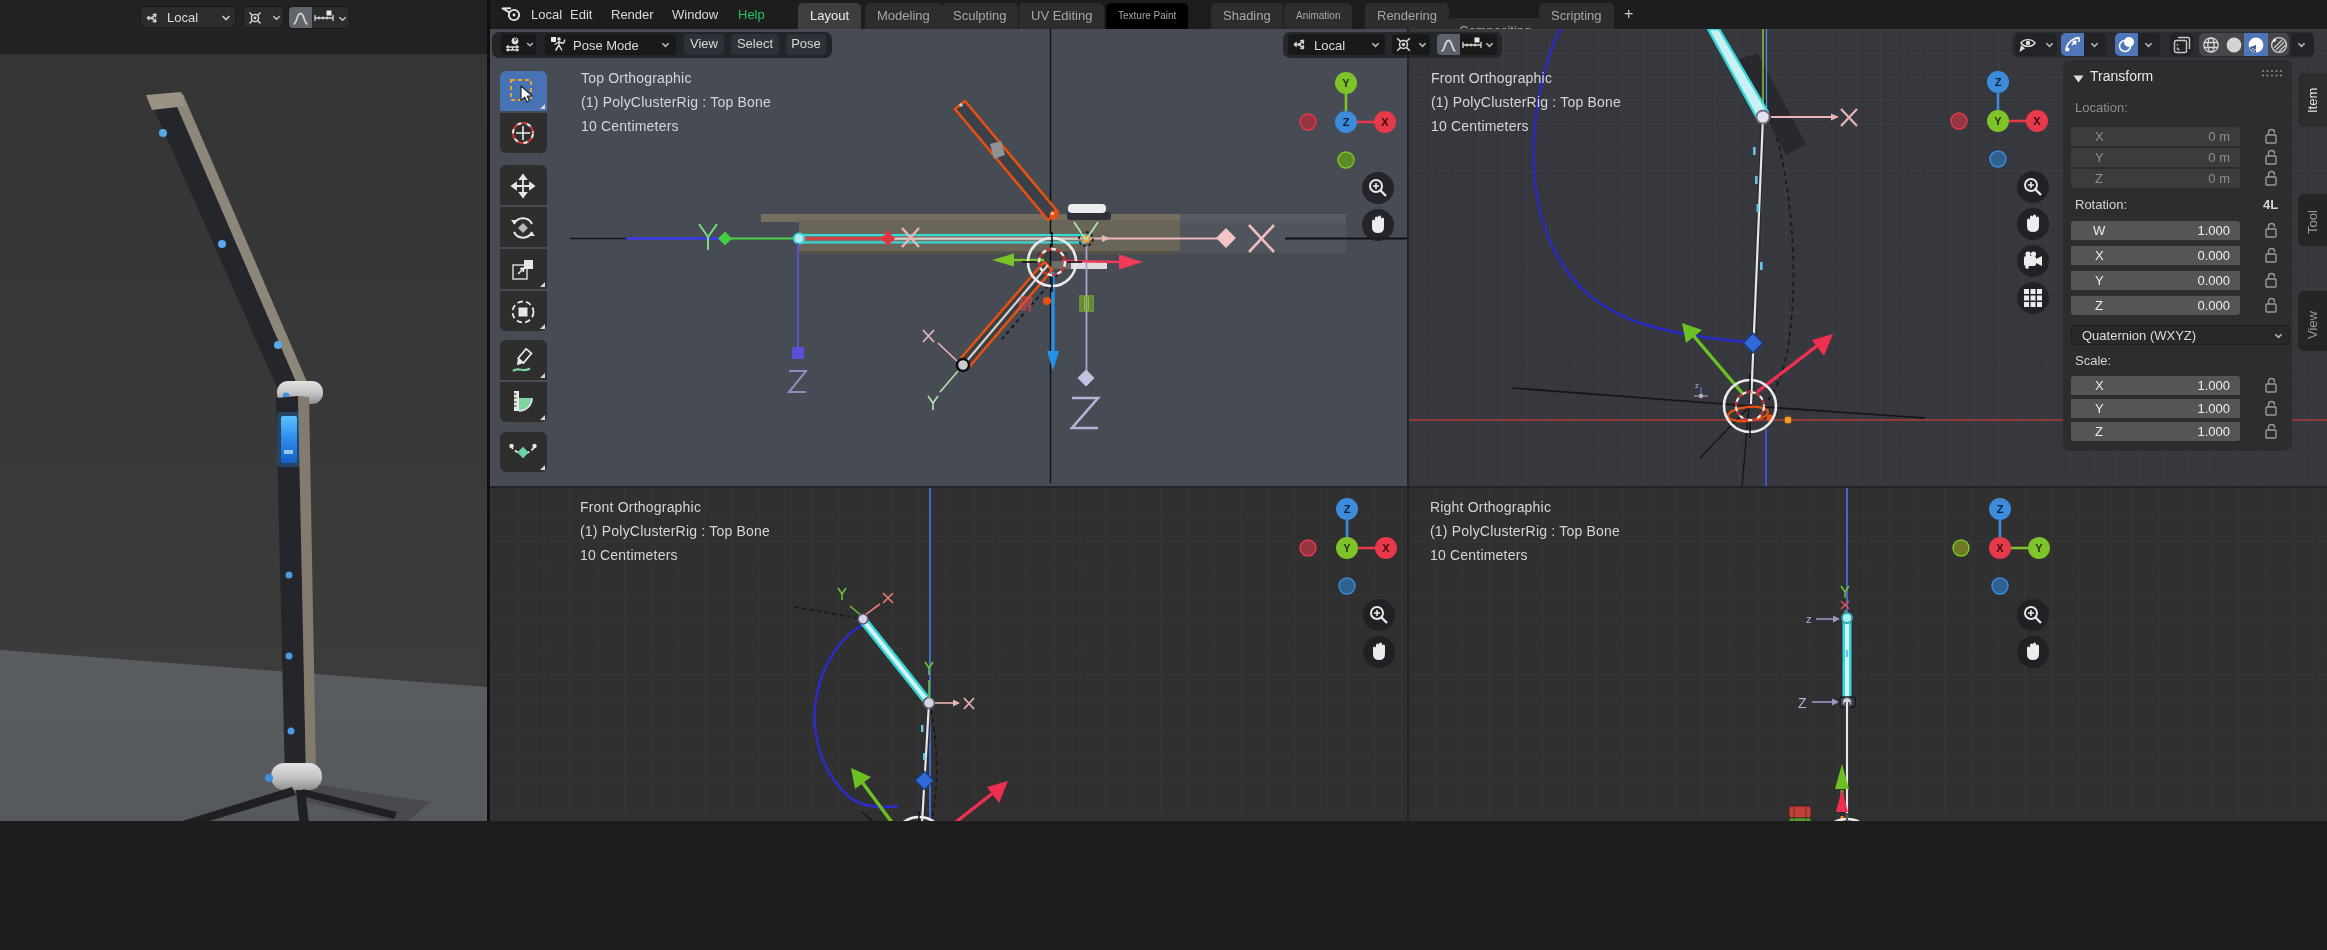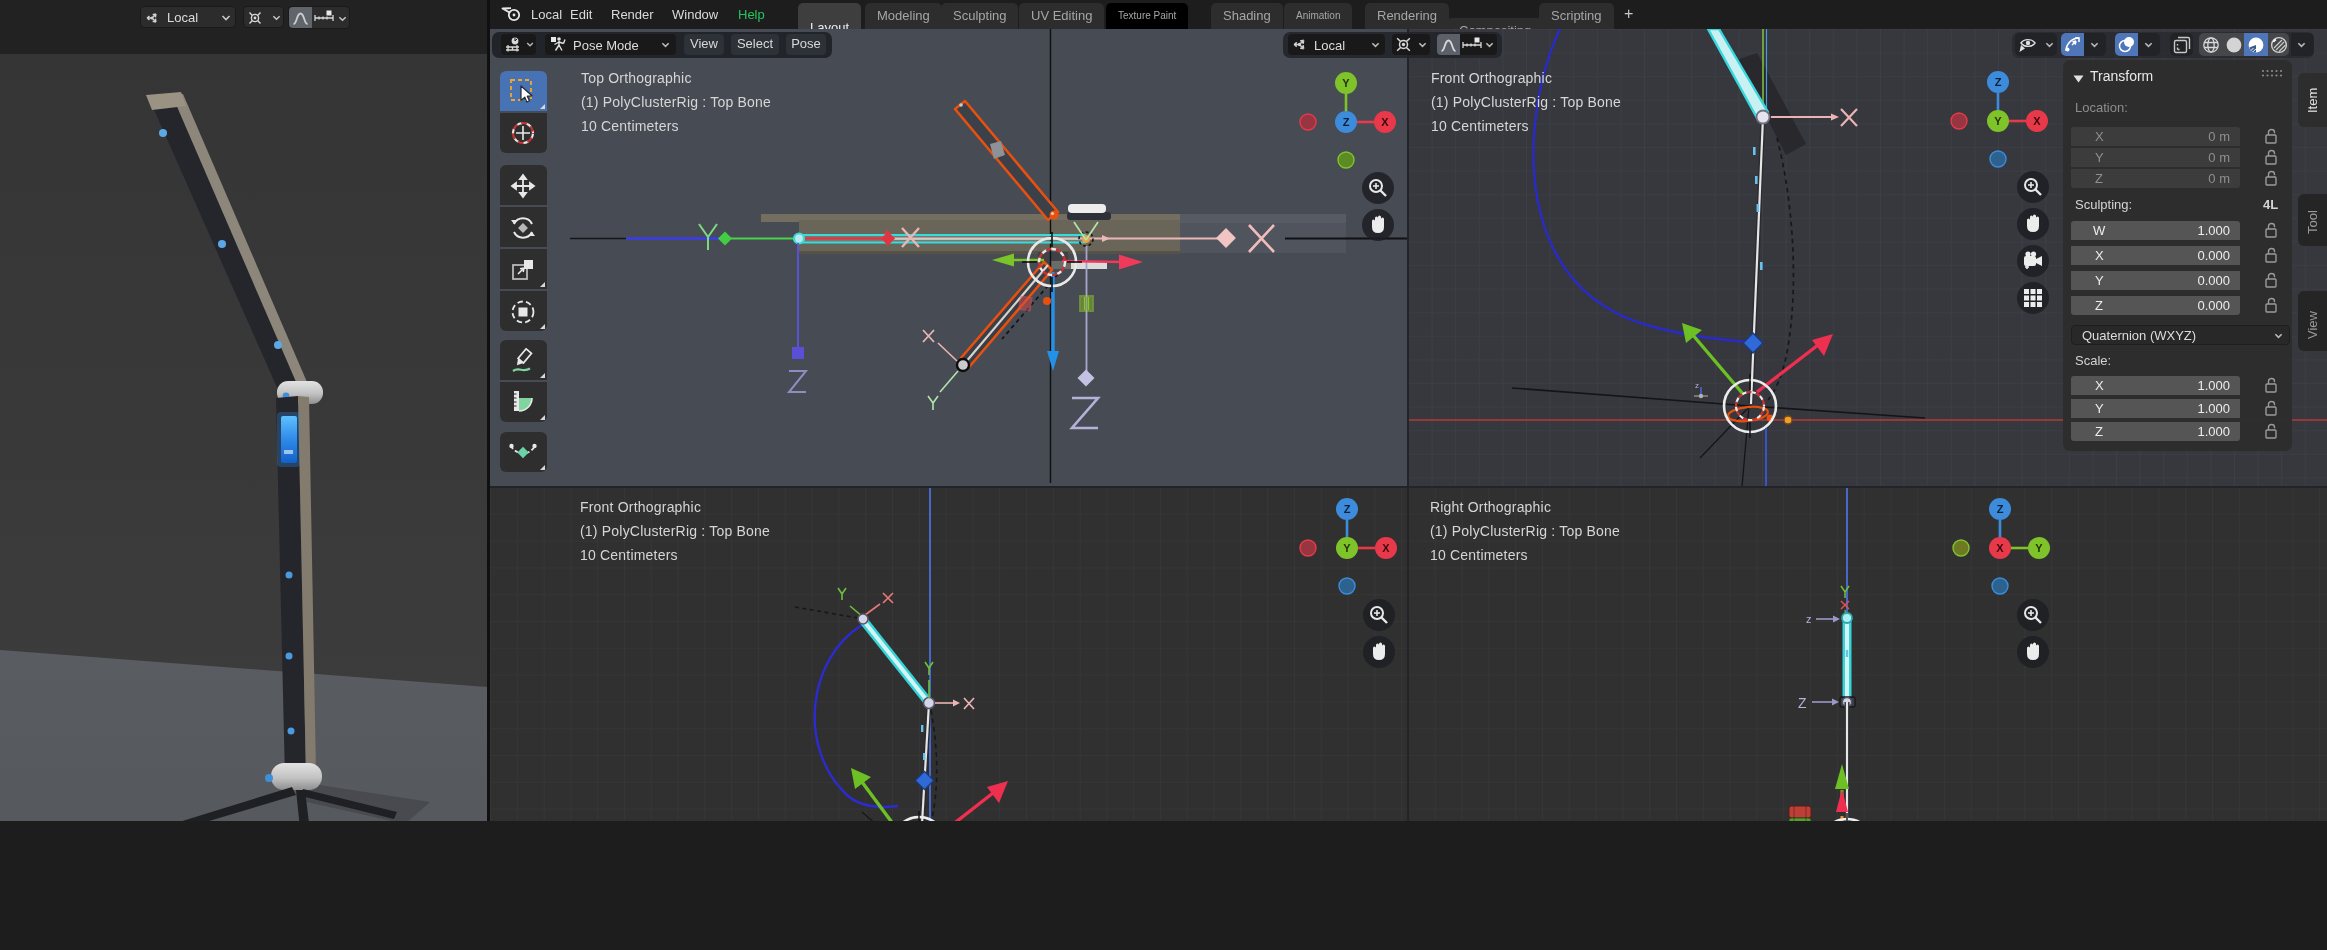--- a/index.html
+++ b/index.html
@@ -122,21 +122,21 @@
         <circle cx="13" cy="11" r="1.4" fill="#e8e8e8" stroke="none"></circle>
         <path d="M8.5 8.5 L1.5 4.5 L10 4.2" stroke-linejoin="round"></path>
       </g>
     </svg>
     <span class="abs" style="left:41px;top:7px;font-size:13px;color:#dadada;">Local</span>
     <span class="abs" style="left:80px;top:7px;font-size:13px;color:#dadada;">Edit</span>
     <span class="abs" style="left:121px;top:7px;font-size:13px;color:#dadada;">Render</span>
     <span class="abs" style="left:182px;top:7px;font-size:13px;color:#dadada;">Window</span>
     <span class="abs" style="left:248px;top:7px;font-size:13px;color:#22c55e;">Help</span>
 
-    <div class="abs" style="left:308px;top:3px;height:26px;background:#3e3e3e;border-radius:5px 5px 0 0;padding:12px 12px;line-height:26px;font-size:13px;color:#ededed;">Layout</div>
+    <div class="abs" style="left:308px;top:3px;height:26px;background:#3e3e3e;border-radius:5px 5px 0 0;padding:0 12px;line-height:26px;font-size:13px;color:#ededed;">Layout</div>
     <div class="abs" style="left:375px;top:3px;height:26px;background:#2d2d2d;border-radius:5px 5px 0 0;padding:0 12px;line-height:26px;font-size:13px;color:#a6a6a6;">Modeling</div>
     <div class="abs" style="left:451px;top:3px;height:26px;background:#2d2d2d;border-radius:5px 5px 0 0;padding:0 12px;line-height:26px;font-size:13px;color:#a6a6a6;">Sculpting</div>
     <div class="abs" style="left:529px;top:3px;height:26px;background:#2d2d2d;border-radius:5px 5px 0 0;padding:0 12px;line-height:26px;font-size:13px;color:#a6a6a6;">UV Editing</div>
     <div class="abs" style="left:616px;top:3px;height:26px;background:#000000;border-radius:5px 5px 0 0;padding:0 12px;line-height:26px;font-size:10px;color:#a6a6a6;">Texture Paint</div>
     <div class="abs" style="left:721px;top:3px;height:26px;background:#2d2d2d;border-radius:5px 5px 0 0;padding:0 12px;line-height:26px;font-size:13px;color:#a6a6a6;">Shading</div>
     <div class="abs" style="left:794px;top:3px;height:26px;background:#2d2d2d;border-radius:5px 5px 0 0;padding:0 12px;line-height:26px;font-size:10px;color:#a6a6a6;text-align:center;">Animation</div>
     <div class="abs" style="left:875px;top:3px;height:26px;background:#2d2d2d;border-radius:5px 5px 0 0;padding:0 12px;line-height:26px;font-size:13px;color:#a6a6a6;">Rendering</div>
     <div class="abs" style="left:957px;top:18px;height:26px;background:#2d2d2d;border-radius:5px 5px 0 0;padding:0 12px;line-height:26px;font-size:13px;color:#a6a6a6;">Compositing</div>
     <div class="abs" style="left:1049px;top:3px;height:26px;background:#2d2d2d;border-radius:5px 5px 0 0;padding:0 12px;line-height:26px;font-size:13px;color:#a6a6a6;">Scripting</div>
     <span class="abs" style="left:1134px;top:5px;font-size:16px;color:#c8c8c8;">+</span>
@@ -821,21 +821,21 @@
         <span style="position:absolute;right:10px;top:2px;">0 m</span>
       </div>
     <div class="abs" style="left:8px;top:88px;width:169px;height:19px;background:#3c3c3c;font-size:13px;color:#8f8f8f;">
         <span style="position:absolute;left:24px;top:2px;">Y</span>
         <span style="position:absolute;right:10px;top:2px;">0 m</span>
       </div>
     <div class="abs" style="left:8px;top:109px;width:169px;height:19px;background:#3c3c3c;border-radius:0 0 3px 3px;font-size:13px;color:#8f8f8f;">
         <span style="position:absolute;left:24px;top:2px;">Z</span>
         <span style="position:absolute;right:10px;top:2px;">0 m</span>
       </div>
-    <span class="abs" style="left:12px;top:137px;font-size:13px;color:#d4d4d4;">Sculpting:</span>
+    <span class="abs" style="left:12px;top:137px;font-size:13px;color:#d4d4d4;">Rotation:</span>
     <span class="abs" style="left:200px;top:137px;font-size:13px;color:#d4d4d4;font-weight:bold;">4L</span>
     <div class="abs" style="left:8px;top:161px;width:169px;height:19px;background:#555555;border-radius:3px 3px 0 0;font-size:13px;color:#ededed;">
         <span style="position:absolute;left:22px;top:2px;">W</span>
         <span style="position:absolute;right:10px;top:2px;">1.000</span>
       </div>
     <div class="abs" style="left:8px;top:186px;width:169px;height:19px;background:#555555;font-size:13px;color:#ededed;">
         <span style="position:absolute;left:24px;top:2px;">X</span>
         <span style="position:absolute;right:10px;top:2px;">0.000</span>
       </div>
     <div class="abs" style="left:8px;top:211px;width:169px;height:19px;background:#555555;font-size:13px;color:#ededed;">

